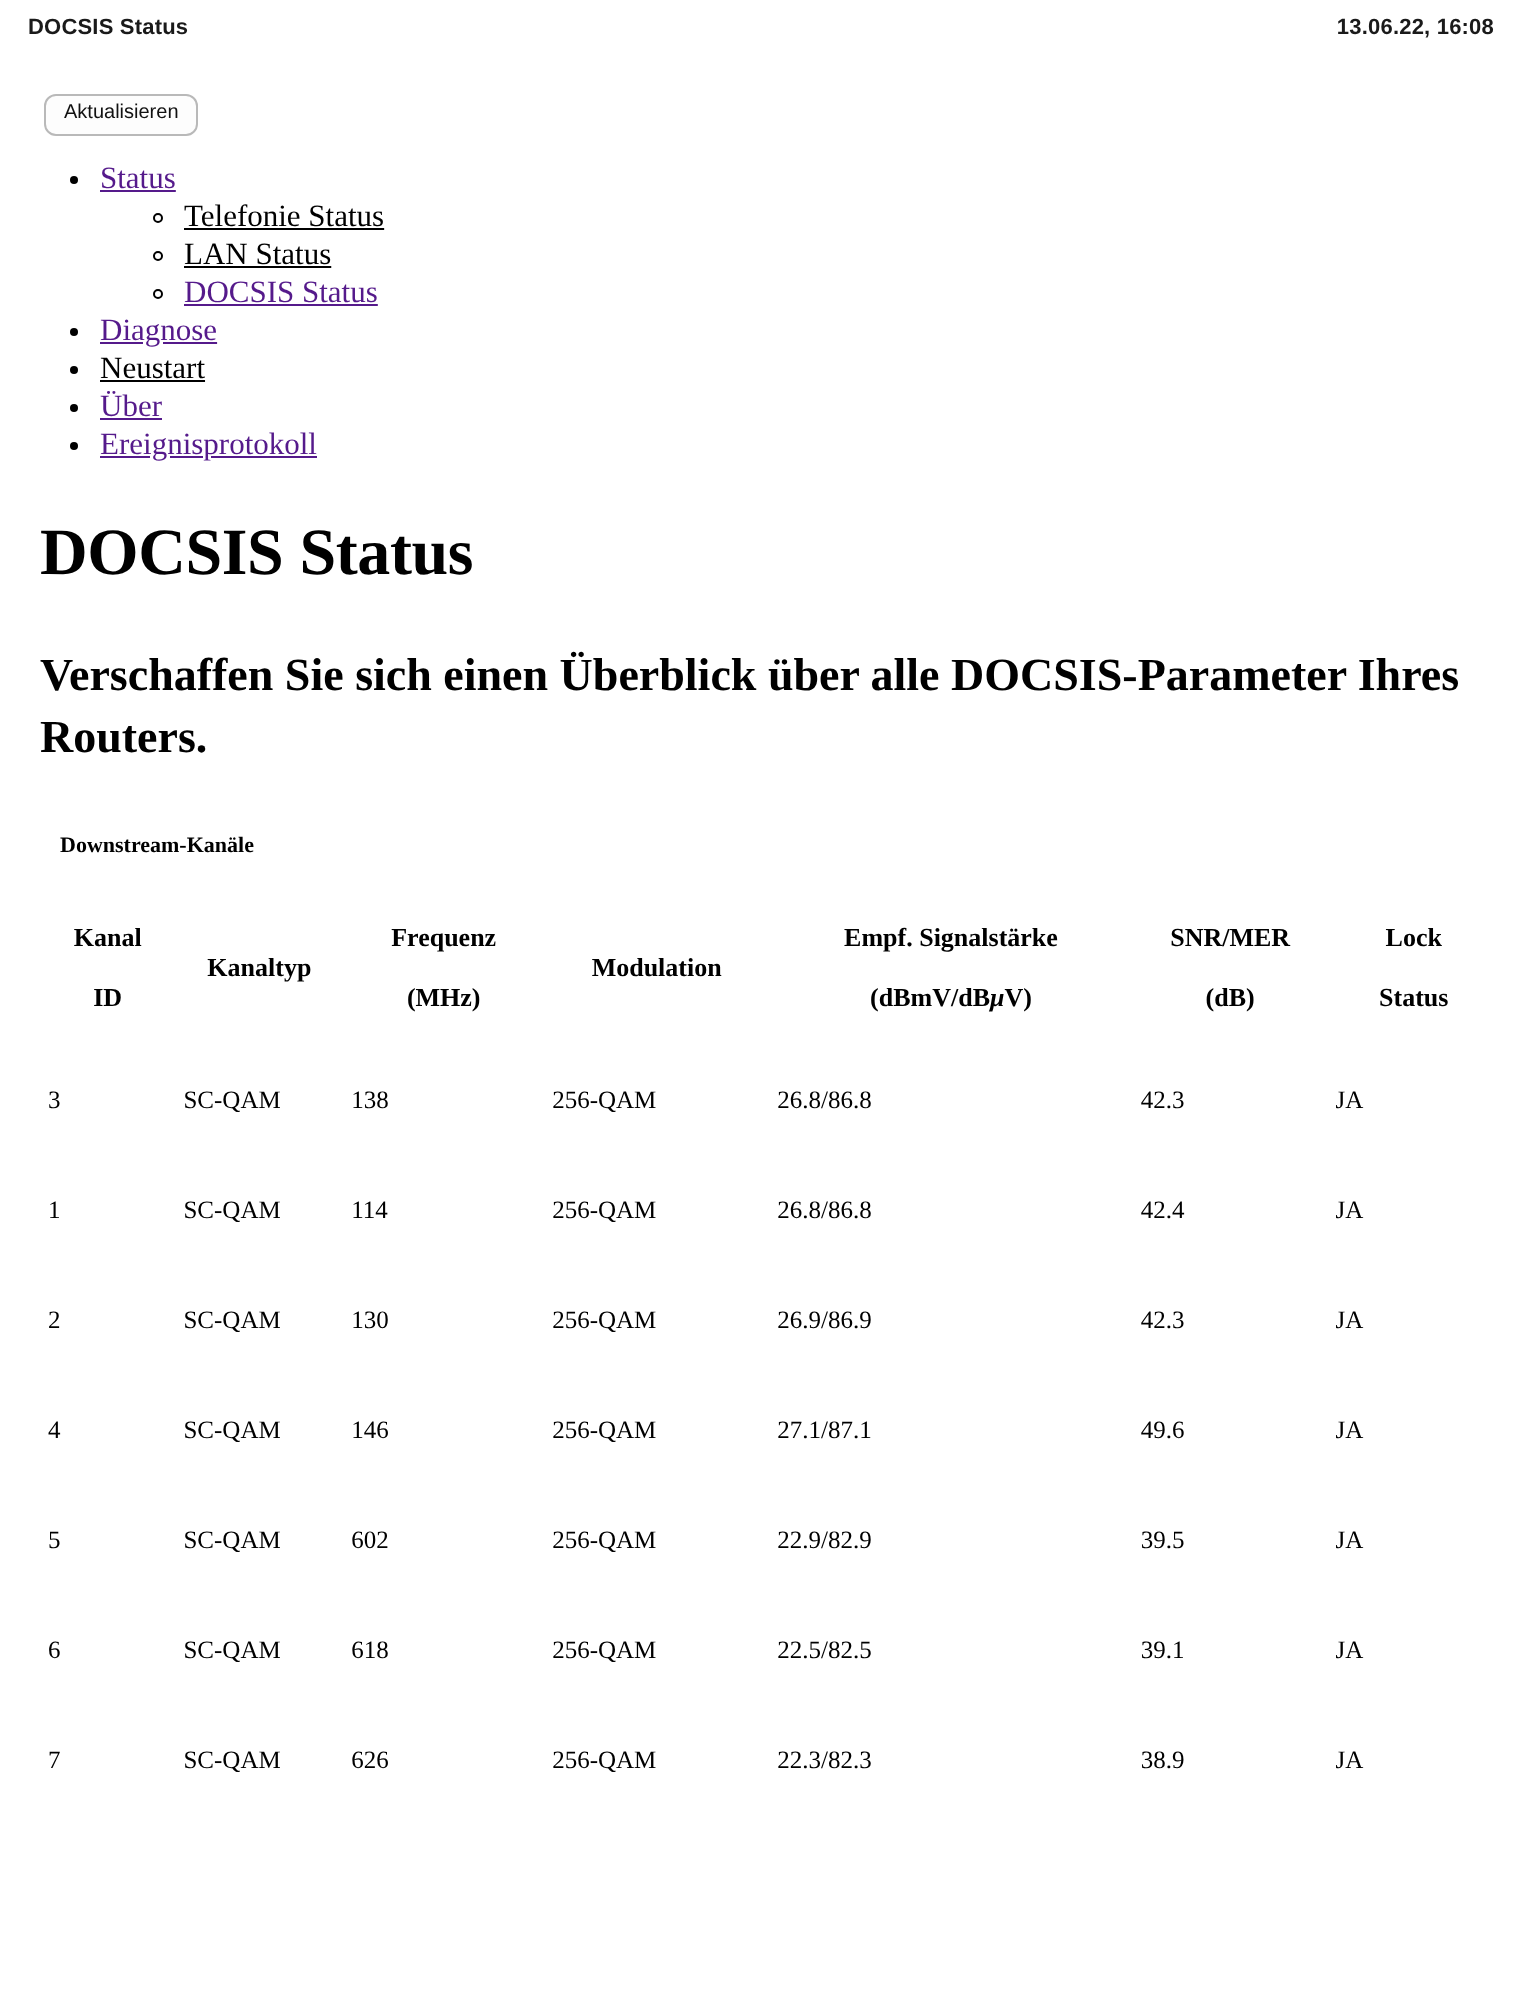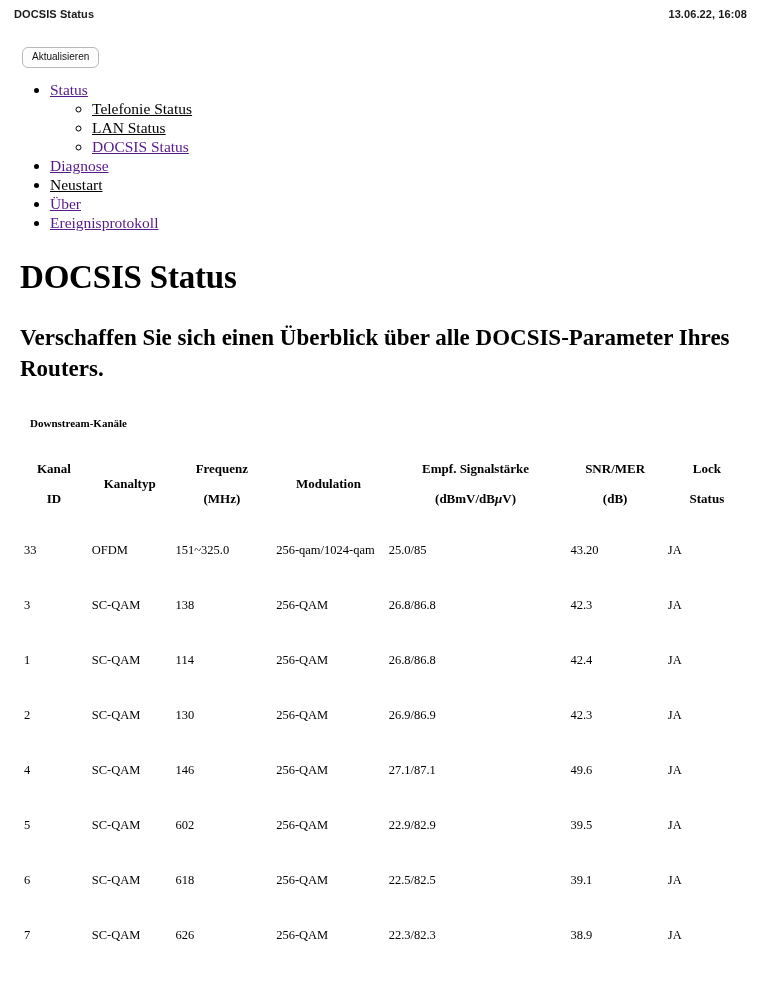--- a/index.html
+++ b/index.html
@@ -231,29 +231,20 @@
         <span class="hdr-line">(dB)</span>
       </th>
       <th class="c-lock">
         <span class="hdr-line">Lock</span>
         <span class="hdr-line">Status</span>
       </th>
     </tr>
   </thead>
   <tbody id="ds-body">
       <tr>
-        <td class="c-id">33</td>
-        <td class="c-type">OFDM</td>
-        <td class="c-freq">151~325.0</td>
-        <td class="c-mod">256-qam/1024-qam</td>
-        <td class="c-pow">25.0/85</td>
-        <td class="c-snr">43.20</td>
-        <td class="c-lock">JA</td>
-      </tr>
-      <tr>
         <td class="c-id">3</td>
         <td class="c-type">SC-QAM</td>
         <td class="c-freq">138</td>
         <td class="c-mod">256-QAM</td>
         <td class="c-pow">26.8/86.8</td>
         <td class="c-snr">42.3</td>
         <td class="c-lock">JA</td>
       </tr>
       <tr>
         <td class="c-id">1</td>

